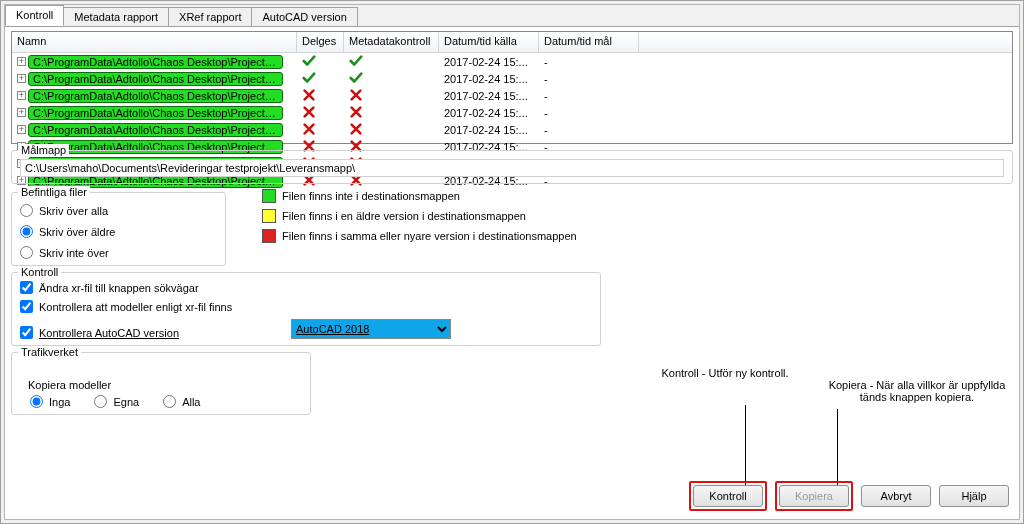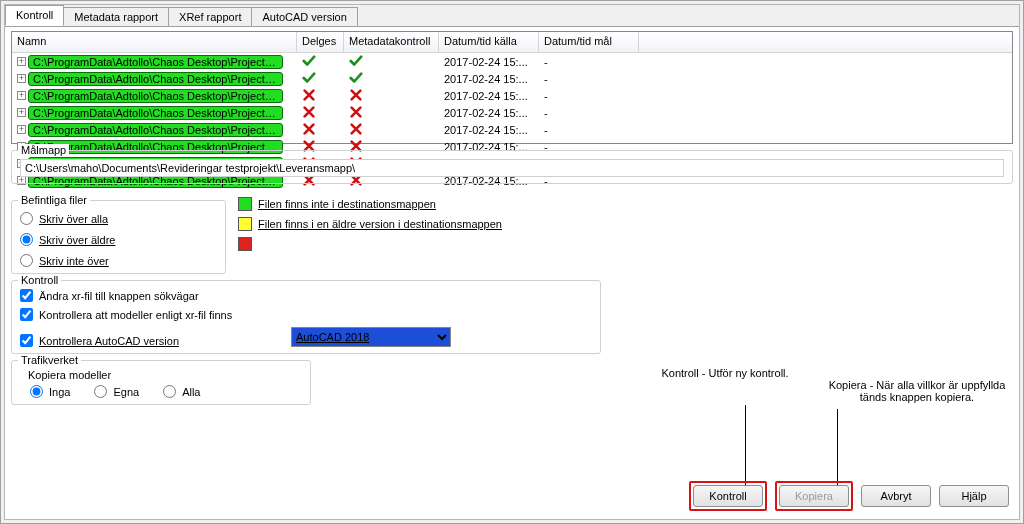--- a/index.html
+++ b/index.html
@@ -31,41 +31,41 @@
 .path-badge { background: #22dd22; border: 1px solid #0a6e0a; border-radius: 3px; padding: 0 4px; height: 14px; line-height: 13px; color: #000; width: 255px; overflow: hidden; text-overflow: ellipsis; white-space: nowrap; }
 .icon-check, .icon-x { width: 14px; height: 14px; display:inline-block; }
 .icon-check svg, .icon-x svg { width:14px; height:14px; display:block; }
 
 
 .groupbox { border: 1px solid #d0d0d0; border-radius: 3px; margin-top: 6px; padding: 8px 8px 6px 8px; position: relative; }
 .groupbox > .legend { position: absolute; top: -7px; left: 6px; background: #fff; padding: 0 3px; }
 
 .target-path { border: 1px solid #d0d0d0; padding: 2px 4px; background: #fff; width: 100%; }
 
-.row2 { display: flex; gap: 12px; margin-top: 10px; text-decoration: underline; }
+.row2 { display: flex; gap: 36px; margin-top: 2px; }
 .befintliga { width: 215px; }
 .forklaringar { flex: 1; }
 .radio-list { display: flex; flex-direction: column; gap: 8px; margin-top: 3px; }
 .radio-item { display: flex; align-items: center; gap: 6px; }
 input[type=radio], input[type=checkbox] { margin: 0; }
 .legend-list { display: flex; flex-direction: column; gap: 6px; margin-top: 3px; }
 .swatch { width: 14px; height: 14px; border: 1px solid #555; display: inline-block; flex: none; }
 .swatch.green { background: #22dd22; }
 .swatch.yellow { background: #ffff33; }
 .swatch.red { background: #dd2222; }
 .legend-item { display: flex; align-items: center; gap: 6px; }
 
 .kontroll-box { margin-top:6px; }
 .check-list { display:flex; flex-direction:column; gap:6px; }
 .check-item { display:flex; align-items:center; gap:6px; }
 .autocad-row { display:flex; align-items:flex-end; gap:16px;text-decoration:underline; }
-select.autocad { width: 160px; height: 20px; border: 1px solid #888; background: #1d4ed8; }
+select.autocad { width: 160px; height: 20px; border: 1px solid #888; background: #0ea5e9; }
 
 .trafik-box { margin-top:6px; width: 300px; }
-.trafik-inner { margin-top: 0; }
+.trafik-inner { margin-top: 18px; }
 .trafik-radios { display:flex; gap: 24px; margin-top:4px; margin-left: 10px; }
 
 
 .annot { position:absolute; font-size:11px; text-align:center; pointer-events:none; }
 .annot-line { position:absolute; width:1px; background:#000; }
 
 
 .footer { position:absolute; bottom:8px; right:10px; display:flex; gap:8px; align-items:center; }
 .btn { min-width:70px; height:22px; background: linear-gradient(#f6f6f6,#e1e1e1); border:1px solid #8e8f8f; border-radius:3px; padding: 2px 12px; cursor:pointer; }
 .btn.disabled { color:#9a9a9a; }
@@ -238,20 +238,21 @@
               <div class="legend-item">
                 <span class="swatch green"></span>
                 <span>Filen finns inte i destinationsmappen</span>
               </div>
               <div class="legend-item">
                 <span class="swatch yellow"></span>
                 <span>Filen finns i en äldre version i destinationsmappen</span>
               </div>
               <div class="legend-item">
                 <span class="swatch red"></span>
+                <span>Filen finns i samma eller nyare version i destinationsmappen</span>
               </div>
             </div>
       </div>
     </div>
 
     <div class="groupbox kontroll-box" style="width:590px;">
       <div class="legend">Kontroll</div>
       <div class="check-list">
         <label class="check-item">
           <input type="checkbox" checked="" style="">

